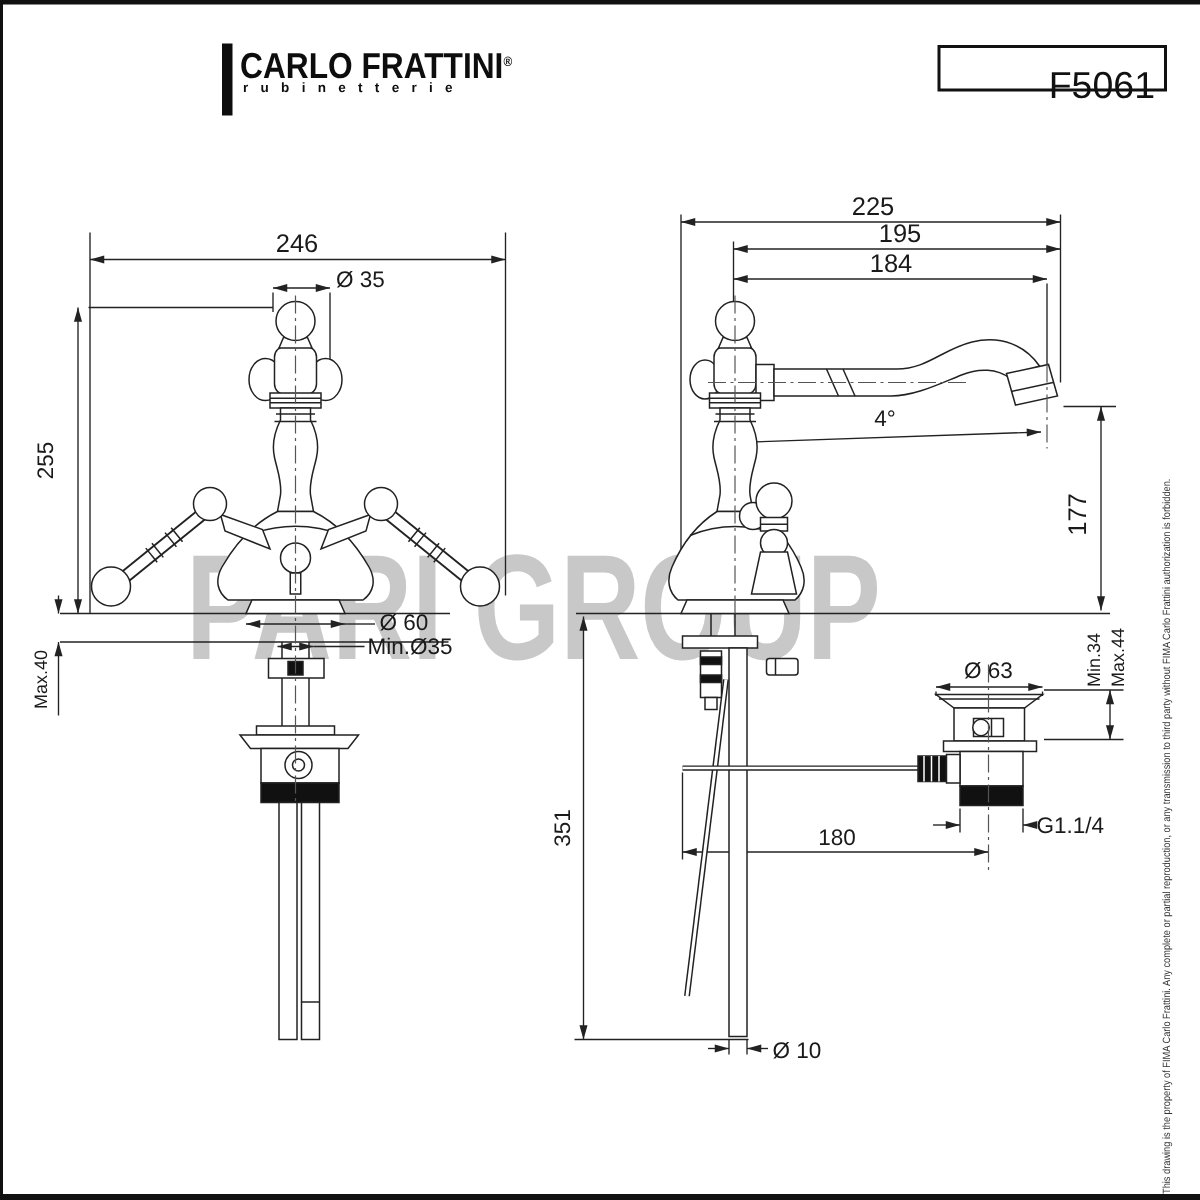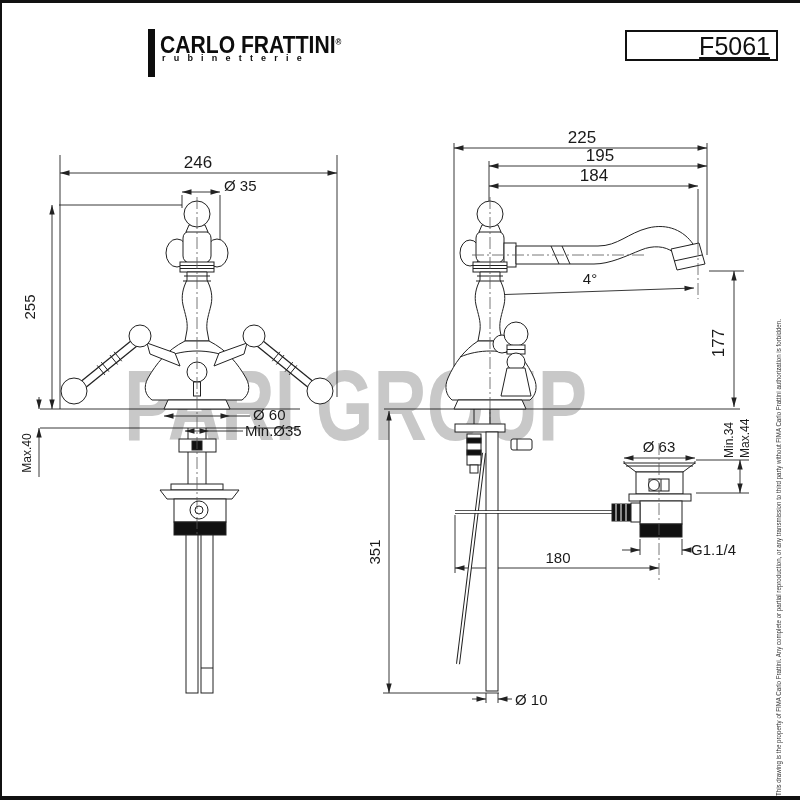--- a/index.html
+++ b/index.html
@@ -14,21 +14,21 @@
     letter-spacing:-2px;line-height:1;color:#0d0d0d;}
   .logo-bar{position:absolute;left:146px;top:26px;width:7px;height:48px;background:#0d0d0d;}
   .logo-secondary{position:absolute;left:158px;top:30px;font-weight:bold;font-size:24px;
     line-height:1;color:#0d0d0d;transform:scaleX(0.88);transform-origin:0 0;white-space:nowrap;}
   .logo-reg{font-size:9px;vertical-align:8px;}
   .logo-subtitle{position:absolute;left:160px;top:50px;font-weight:bold;font-size:9px;
     letter-spacing:8.2px;color:#0d0d0d;white-space:nowrap;}
   
   .code-box{position:absolute;left:623px;top:27px;width:153px;height:31px;
     border:2px solid #111;box-sizing:border-box;}
-  .code-text{position:absolute;right:6px;top:1px;font-size:25px;line-height:27px;color:#111;text-decoration:underline;}
+  .code-text{position:absolute;right:6px;top:12px;font-size:25px;line-height:27px;color:#111;}
   
   .watermark{position:absolute;left:122px;top:352px;font-weight:bold;font-size:100px;
     line-height:1;color:#c8c8c8;white-space:nowrap;transform:scaleX(0.74);transform-origin:0 0;}
   
   .copyright{position:absolute;left:773px;top:793px;transform:rotate(-90deg) scaleX(0.88);
     transform-origin:0 0;white-space:nowrap;font-size:7px;color:#333;}
   svg{position:absolute;left:0;top:0;}
   svg text{font-family:"Liberation Sans",sans-serif;fill:#1a1a1a;}
   .t17{font-size:17px;} .t15{font-size:15px;} .t12{font-size:12px;}
 </style>

